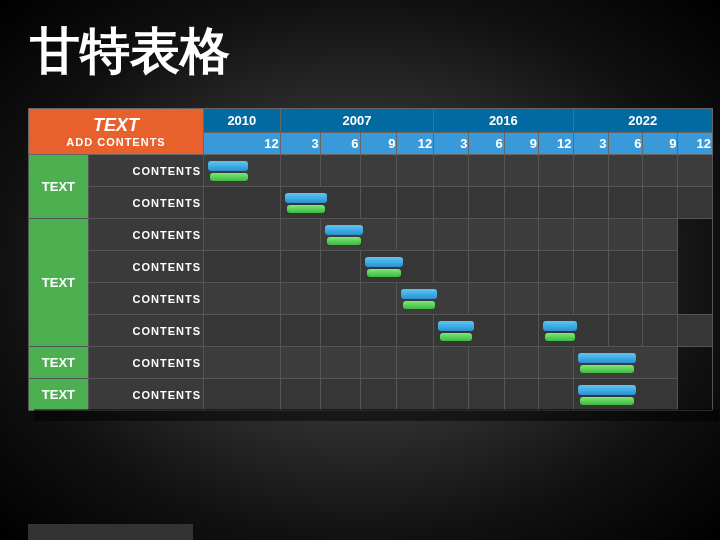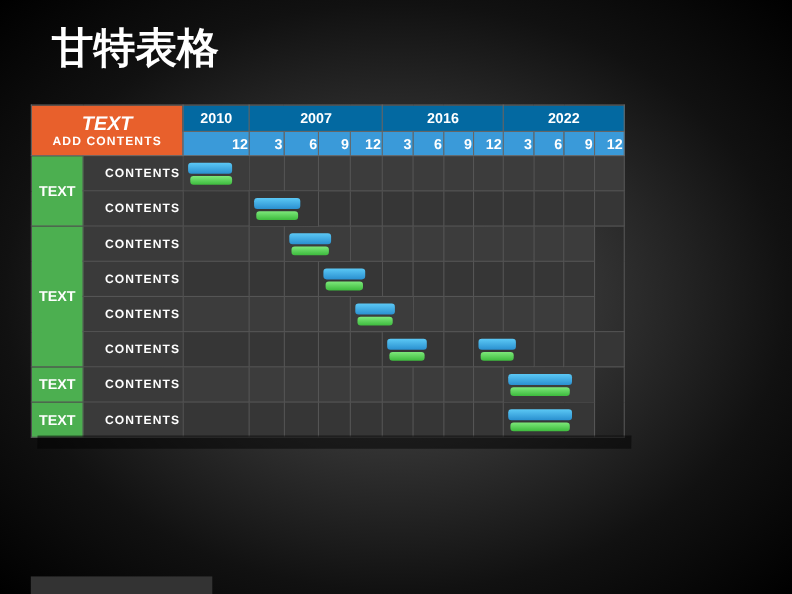--- a/index.html
+++ b/index.html
@@ -8,32 +8,32 @@
       height: 540px;
       background: radial-gradient(ellipse at center, #555 0%, #111 70%, #000 100%);
       font-family: Arial, sans-serif;
       overflow: hidden;
       position: relative;
     }
 
     .title {
       position: absolute;
       top: 18px;
-      left: 47px;
-      font-size: 38px;
+      left: 30px;
+      font-size: 50px;
       font-weight: bold;
       color: white;
       font-family: "Microsoft YaHei", SimHei, sans-serif;
     }
 
     .gantt-wrapper {
       position: absolute;
-      top: 95px;
+      top: 108px;
       left: 28px;
-      width: 540px;
+      width: 685px;
     }
 
     
     .gantt-wrapper::after {
       content: '';
       position: absolute;
       bottom: -10px;
       left: 6px;
       width: 100%;
       height: 12px;

